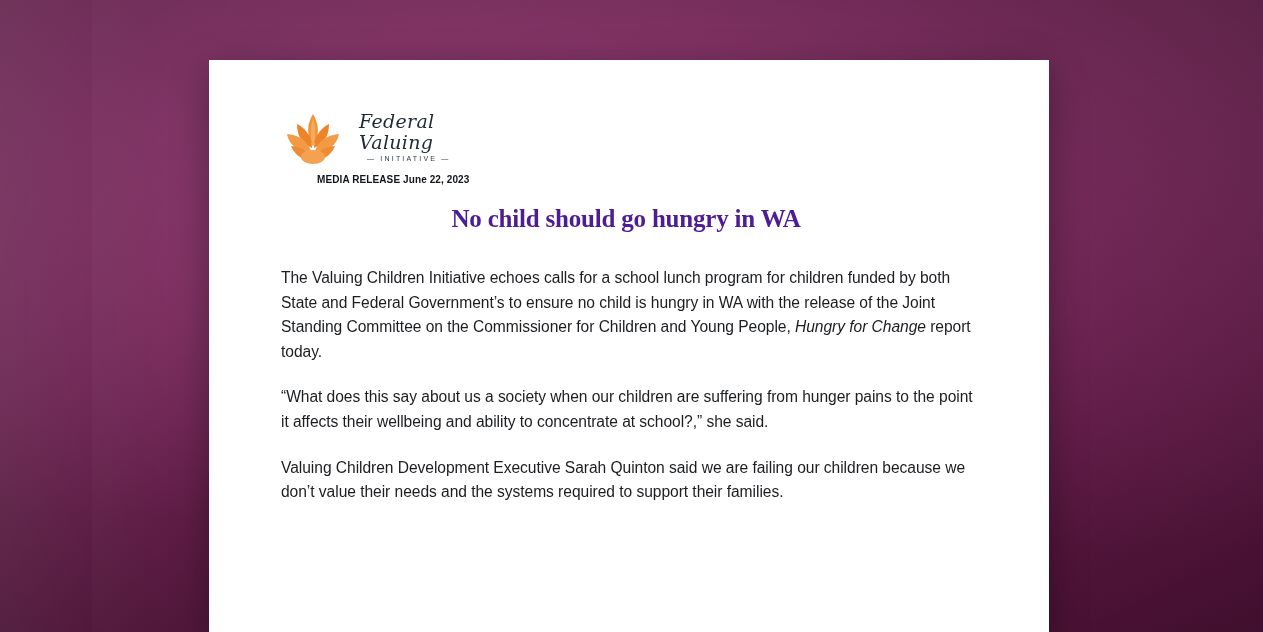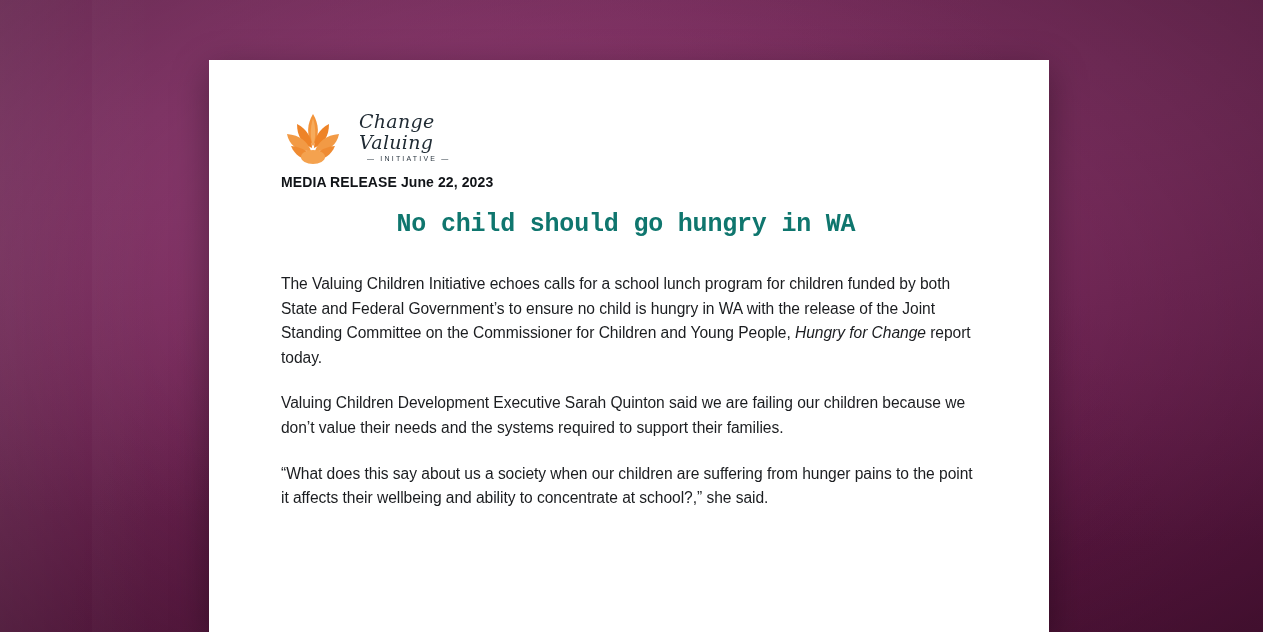--- a/index.html
+++ b/index.html
@@ -114,34 +114,35 @@
     font-size: 7px;
     letter-spacing: 2.2px;
     color: #2b3640;
     white-space: nowrap;
   }
 
   
   .release-line {
     margin-top: 28px;
     font-family: "Liberation Sans", sans-serif;
-    font-size: 14px;
+    font-size: 10px;
     font-weight: bold;
     color: #111418;
     letter-spacing: 0.1px;
+    margin-left: 36px;
   }
 
   
   .headline {
     margin-top: 20px;
     text-align: center;
-    font-family: Liberation Mono, monospace;
+    font-family: Liberation Serif, serif;
     font-size: 25px;
     font-weight: bold;
-    color: #0f766e;
+    color: #4c1d95;
     letter-spacing: -0.2px;
     padding-right: 6px;
   }
 
   
   .body-copy {
     margin-top: 33px;
   }
   .para {
     font-family: "Liberation Sans", sans-serif;
@@ -186,35 +187,35 @@
               <path d="M48 16 C48 28 43 36 33 40 C33 30 38 21 48 16 Z" fill="#ee8327"></path>
               <path d="M6 26 C8 37 17 44 30 43 C27 34 19 27 6 26 Z" fill="#f29a45"></path>
               <path d="M58 26 C56 37 47 44 34 43 C37 34 45 27 58 26 Z" fill="#f29a45"></path>
               <path d="M10 38 C14 48 23 53 32 52 C30 45 22 39 10 38 Z" fill="#ef8b32"></path>
               <path d="M54 38 C50 48 41 53 32 52 C34 45 42 39 54 38 Z" fill="#ef8b32"></path>
               <ellipse cx="32" cy="49" rx="12" ry="7" fill="#f4a24f"></ellipse>
             </g>
           </svg>
         </div>
         <div class="logo-text">
-          <div class="logo-word logo-word-1">Change</div>
+          <div class="logo-word logo-word-1">Federal</div>
           <div class="logo-word logo-word-2">Valuing</div>
           <div class="logo-sub">— INITIATIVE —</div>
         </div>
       </div>
 
       <div class="release-line">
         <span>MEDIA RELEASE</span>
         <span>June 22, 2023</span>
       </div>
 
       <div class="headline">No child should go hungry in WA</div>
 
       <div class="body-copy">
         <p class="para"><span>The Valuing Children Initiative echoes calls for a school lunch program for children funded by both State and Federal Government’s to ensure no child is hungry in WA with the release of the Joint Standing Committee on the Commissioner for Children and Young People, </span><em>Hungry for Change</em><span> report today.</span></p>
+        <p class="para"><span>“What does this say about us a society when our children are suffering from hunger pains to the point it affects their wellbeing and ability to concentrate at school?,” she said.</span></p>
         <p class="para"><span>Valuing Children Development Executive Sarah Quinton said we are failing our children because we don’t value their needs and the systems required to support their families.</span></p>
-        <p class="para"><span>“What does this say about us a society when our children are suffering from hunger pains to the point it affects their wellbeing and ability to concentrate at school?,” she said.</span></p>
       </div>
 
       <div class="page-cut"></div>
     </div>
   </div>
 </div>
 
 </body></html>

